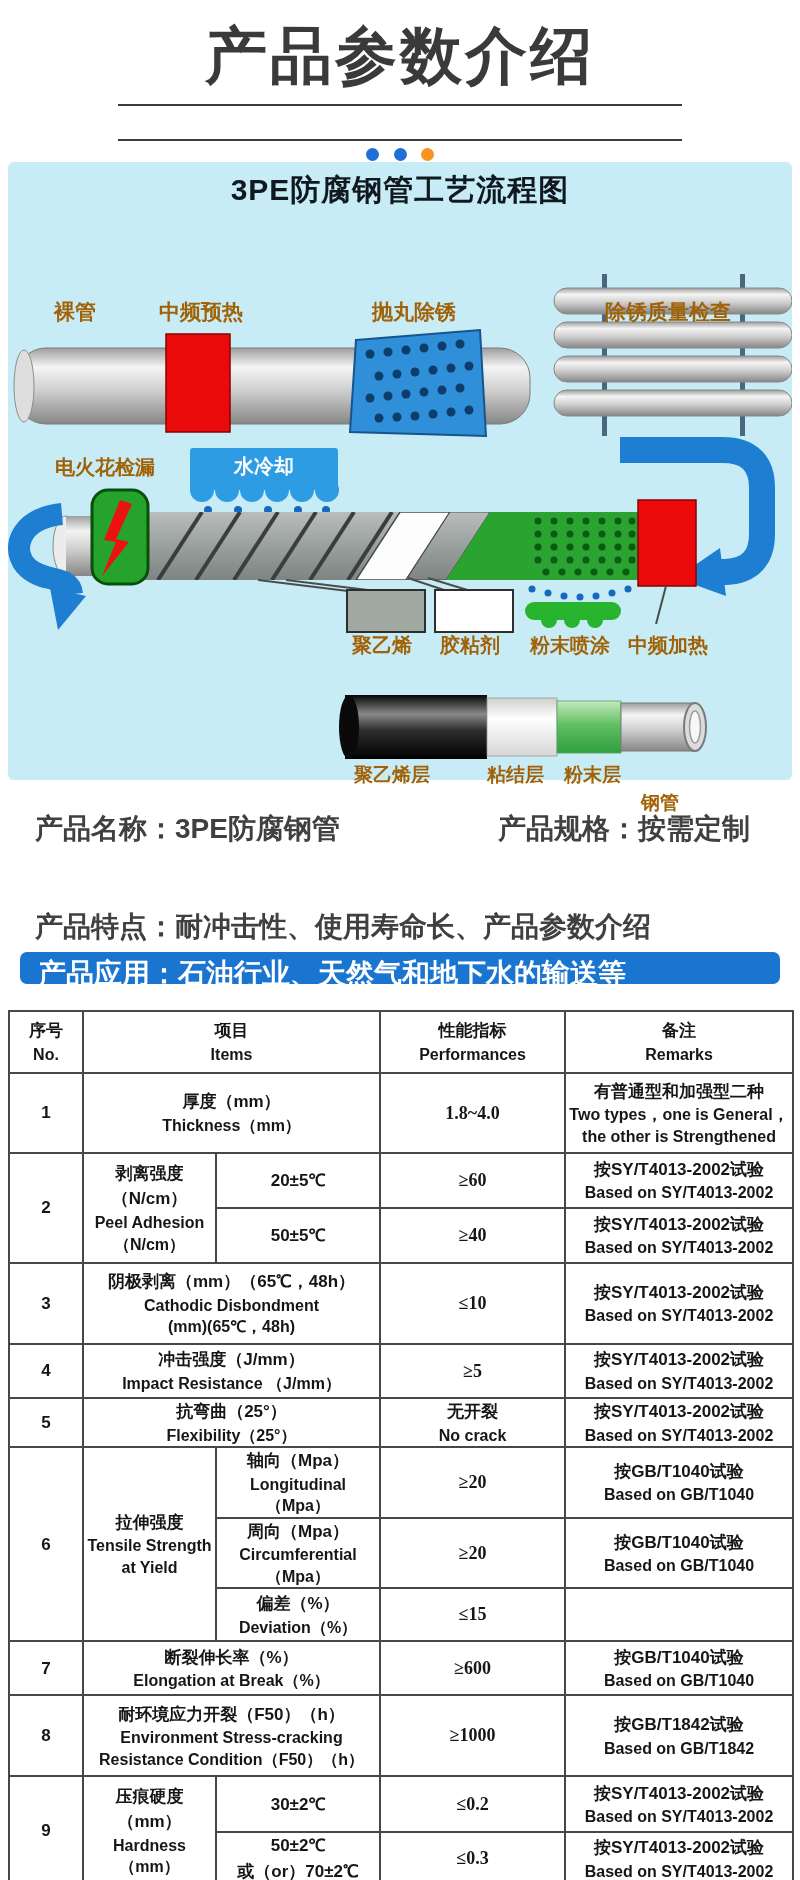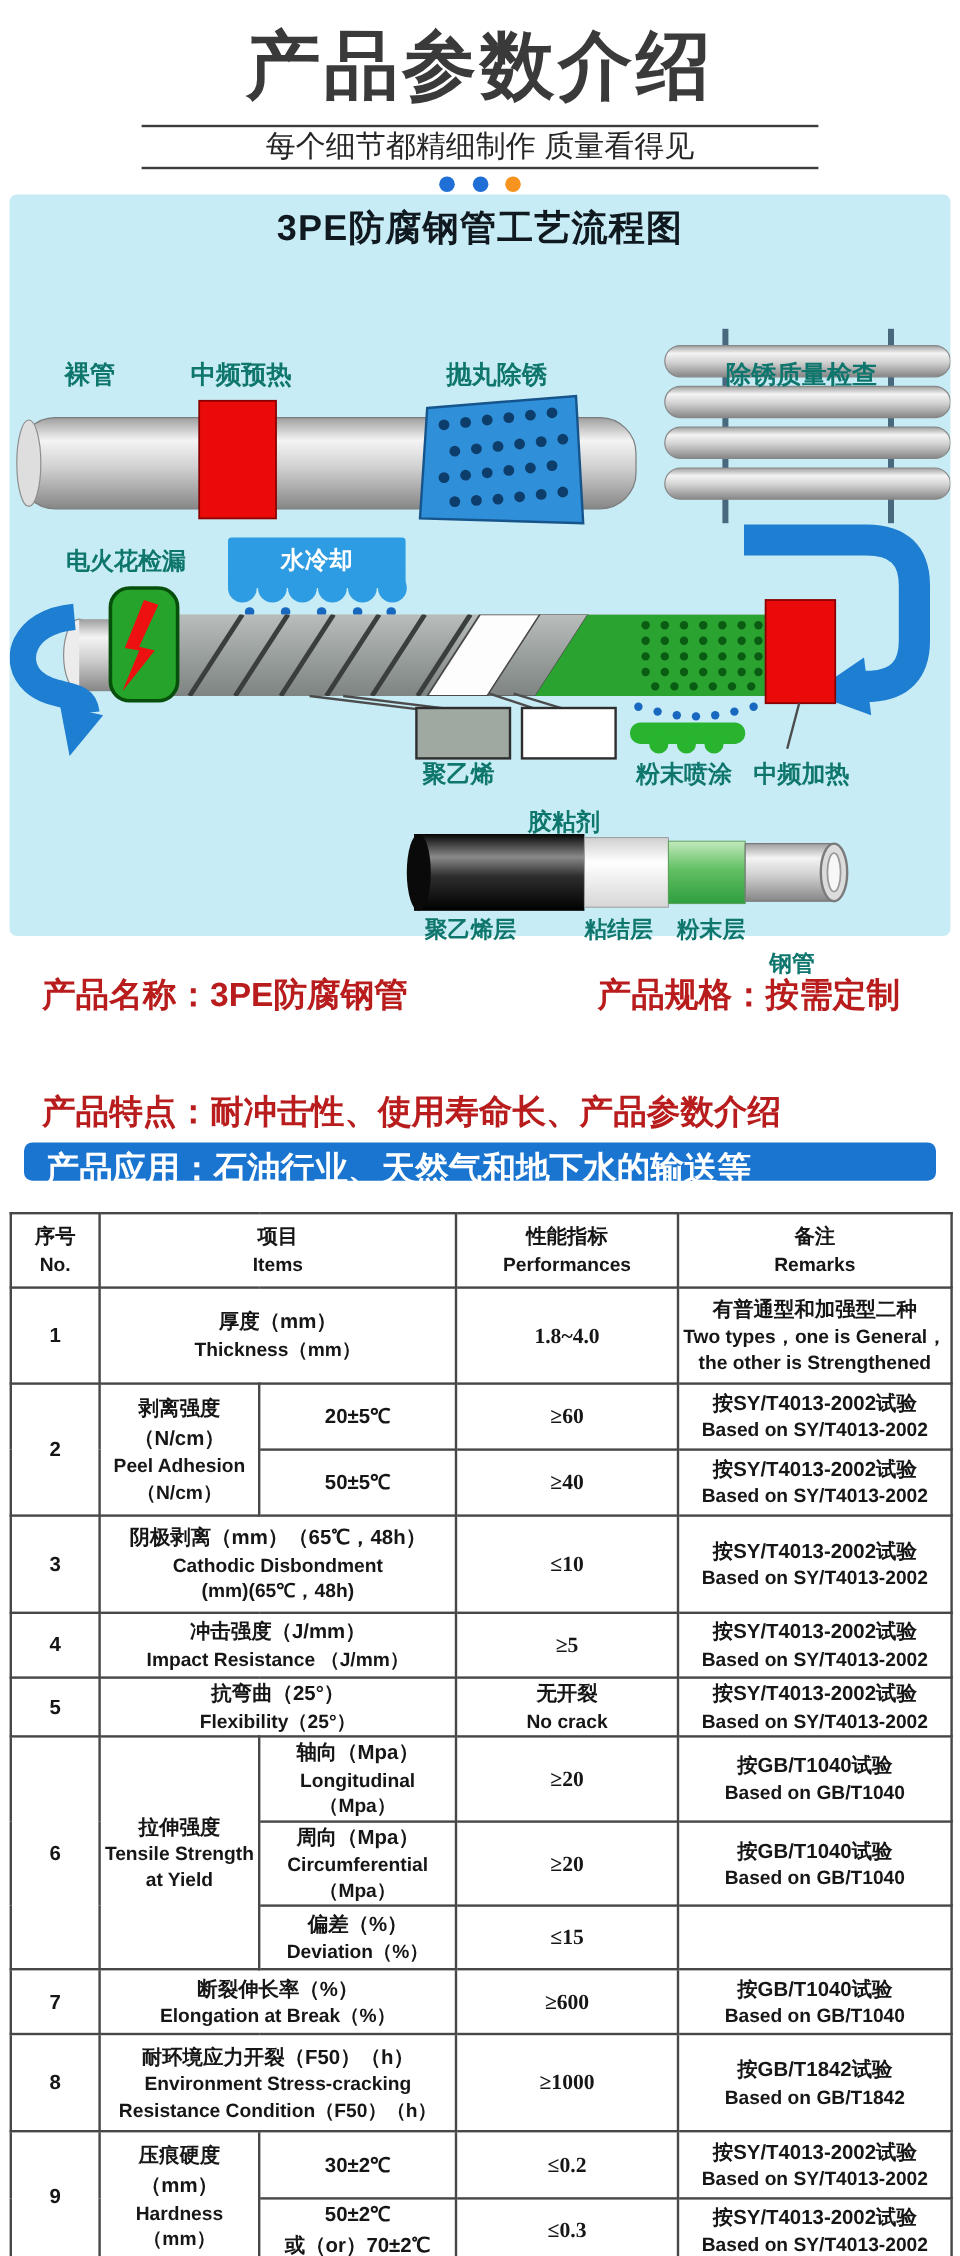--- a/index.html
+++ b/index.html
@@ -16,33 +16,33 @@
   .dots{position:absolute;top:147px;left:0;width:800px;text-align:center;}
   .dot{display:inline-block;width:13px;height:13px;border-radius:50%;margin:0 5px;}
   .dot-blue{background:#1f6fd6;} .dot-orange{background:#f79420;}
 
   
   .diagram{position:absolute;left:8px;top:162px;width:784px;height:618px;
            background:#c7ecf5;border-radius:6px;}
   .diagram svg{position:absolute;left:0;top:0;}
   .dg-title{position:absolute;top:8px;left:0;width:784px;text-align:center;
             font-size:30px;font-weight:900;color:#101820;letter-spacing:1px;z-index:2;}
-  .dg-label{position:absolute;font-weight:bold;color:#0f766e;white-space:nowrap;z-index:2;}
+  .dg-label{position:absolute;font-weight:bold;color:#a16207;white-space:nowrap;z-index:2;}
   .dg-stage{top:136px;font-size:21px;}
   .s0{left:46px;} .s1{left:151px;} .s2{left:364px;} .s3{left:597px;text-align:center;}
   .dg-spark{left:47px;top:292px;font-size:20px;}
   .dg-water{left:182px;top:291px;width:148px;text-align:center;color:#ffffff;font-size:20px;}
   .dg-legend{top:470px;font-size:20px;}
-  .l0{left:344px;} .l1{left:432px;margin-top:40px;} .l2{left:522px;} .l3{left:620px;}
+  .l0{left:344px;} .l1{left:432px;} .l2{left:522px;} .l3{left:620px;}
   .dg-layer{top:600px;font-size:19px;}
   .y0{left:346px;} .y1{left:479px;} .y2{left:556px;} .y3{left:633px;margin-top:28px;}
 
   
   .p-row{position:absolute;left:0;width:800px;font-weight:bold;white-space:nowrap;}
-  .p-plain{color:#b91c1c;font-size:28px;}
+  .p-plain{color:#404040;font-size:28px;}
   .p-row .pl{position:absolute;left:35px;}
   .p-row .pr{position:absolute;left:498px;}
   .p-bar{left:20px;width:760px;background:#1a75d1;color:#ffffff;border-radius:7px;font-size:28px;}
   .p-bar .pl{left:18px;} .p-bar .pr{left:478px;}
   .r1{top:806px;height:46px;line-height:46px;}
   .r2{top:858px;height:44px;line-height:44px;}
   .r3{top:904px;height:46px;line-height:46px;}
   .r4{top:952px;height:32px;line-height:44px;}
 
   
@@ -54,21 +54,20 @@
   .params .en{font-size:16px;line-height:1.35;}
   .params .pv{font-size:18px;font-family:Liberation Serif, serif;}
 </style>
 </head>
 <body>
 
 <div class="page">
 
   <div class="hdr-title">产品参数介绍</div>
   <div class="hdr-line line1"></div>
-  <div class="hdr-sub">每个细节都精细制作 质量看得见</div>
   <div class="hdr-line line2"></div>
   <div class="dots">
     <span class="dot dot-blue"></span>
     <span class="dot dot-blue"></span>
     <span class="dot dot-orange"></span>
   </div>
 
   <div class="diagram">
     <svg width="784" height="618" viewBox="0 0 784 618">
       <defs>

